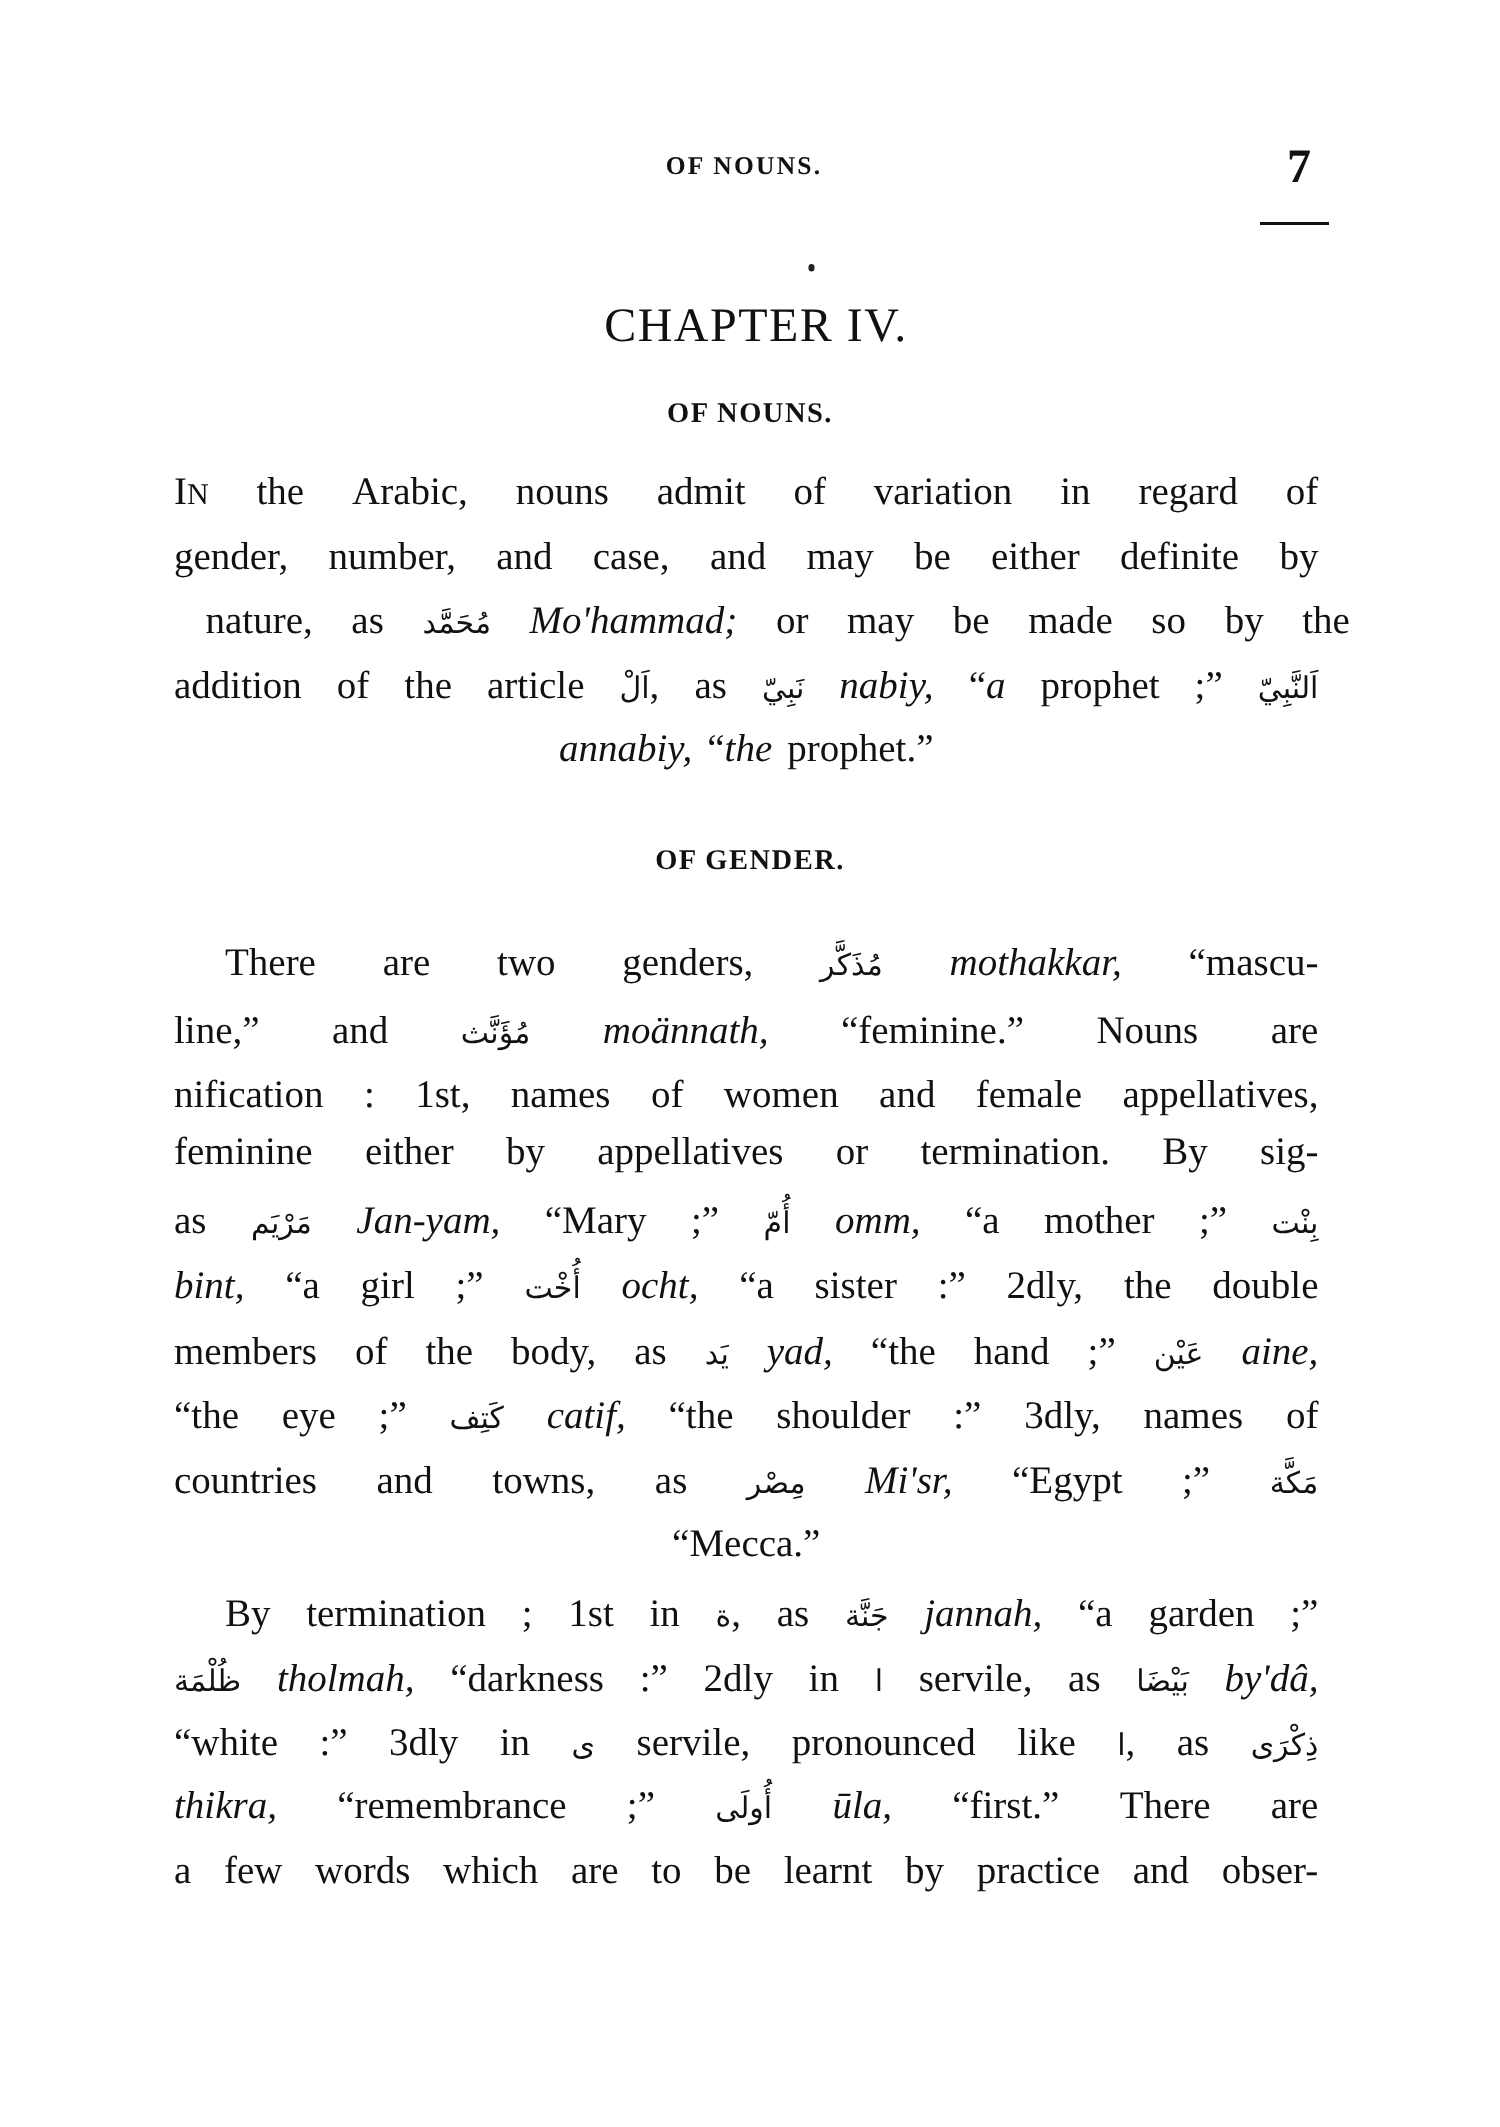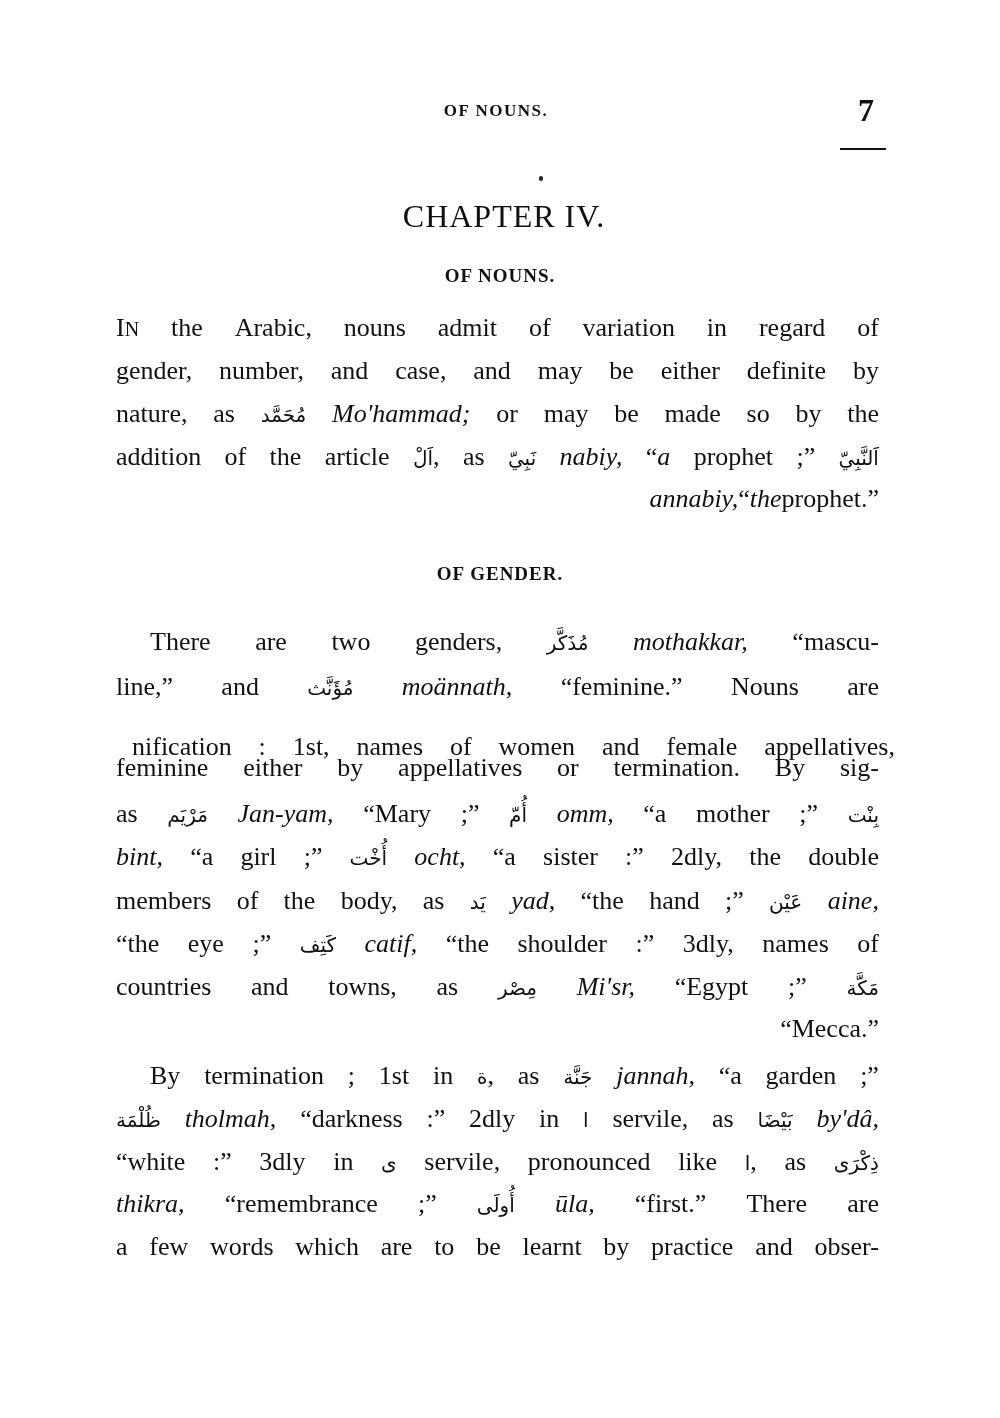--- a/index.html
+++ b/index.html
@@ -1,20 +1,20 @@
 <!DOCTYPE html>
 <html><head>
 <meta charset="utf-8">
 <style>
   html, body { margin: 0; padding: 0; background: #ffffff; }
   body { width: 1000px; height: 1418px; position: relative; overflow: hidden;
          font-family: "Liberation Serif", "DejaVu Serif", serif; color: #111111; }
   .line { position: absolute; left: 116px; width: 763px; font-size: 26px; line-height: 32px;
           white-space: nowrap; display: flex; justify-content: space-between; }
-  .line.last { justify-content: flex-end; }
+  .line.last { justify-content: center; gap: 10px; }
   .line.indent { left: 150px; width: 729px; }
   .line span.w { display: inline-block; }
   .it { font-style: italic; }
   .ar { font-family: "DejaVu Sans", sans-serif; font-size: 20px; direction: rtl; unicode-bidi: isolate; }
   .center { position: absolute; left: 0; width: 1000px; text-align: center; }
   .run-head { top: 101px; font-size: 17px; font-weight: bold; letter-spacing: 1.5px; left: -4px; }
   .page-num { position: absolute; top: 92px; left: 858px; font-size: 32px; font-weight: bold; }
   .page-rule { position: absolute; top: 148px; left: 840px; width: 46px; height: 2px; background: #111; }
   .dot { position: absolute; top: 176px; left: 539px; width: 4px; height: 5px; background: #222; border-radius: 2px; }
   .chapter { top: 198px; font-size: 32px; letter-spacing: 1px; left: 4px; }
@@ -52,21 +52,21 @@
       <span class="w">number,</span>
       <span class="w">and</span>
       <span class="w">case,</span>
       <span class="w">and</span>
       <span class="w">may</span>
       <span class="w">be</span>
       <span class="w">either</span>
       <span class="w">definite</span>
       <span class="w">by</span>
     </div>
-    <div class="line" style="top: 398px;">
+    <div class="line" style="top: 398px; margin-left: 21px;">
       <span class="w">nature,</span>
       <span class="w">as</span>
       <span class="w"><span class="ar">مُحَمَّد</span></span>
       <span class="w"><span class="it">Mo'hammad;</span></span>
       <span class="w">or</span>
       <span class="w">may</span>
       <span class="w">be</span>
       <span class="w">made</span>
       <span class="w">so</span>
       <span class="w">by</span>
@@ -112,21 +112,21 @@
     <div class="line" style="top: 713px; margin-top: 39px;">
       <span class="w">feminine</span>
       <span class="w">either</span>
       <span class="w">by</span>
       <span class="w">appellatives</span>
       <span class="w">or</span>
       <span class="w">termination.</span>
       <span class="w">By</span>
       <span class="w">sig-</span>
     </div>
-    <div class="line" style="top: 731px; margin-left: 16px;">
+    <div class="line" style="top: 714px;">
       <span class="w">nification</span>
       <span class="w">:</span>
       <span class="w">1st,</span>
       <span class="w">names</span>
       <span class="w">of</span>
       <span class="w">women</span>
       <span class="w">and</span>
       <span class="w">female</span>
       <span class="w">appellatives,</span>
     </div>

